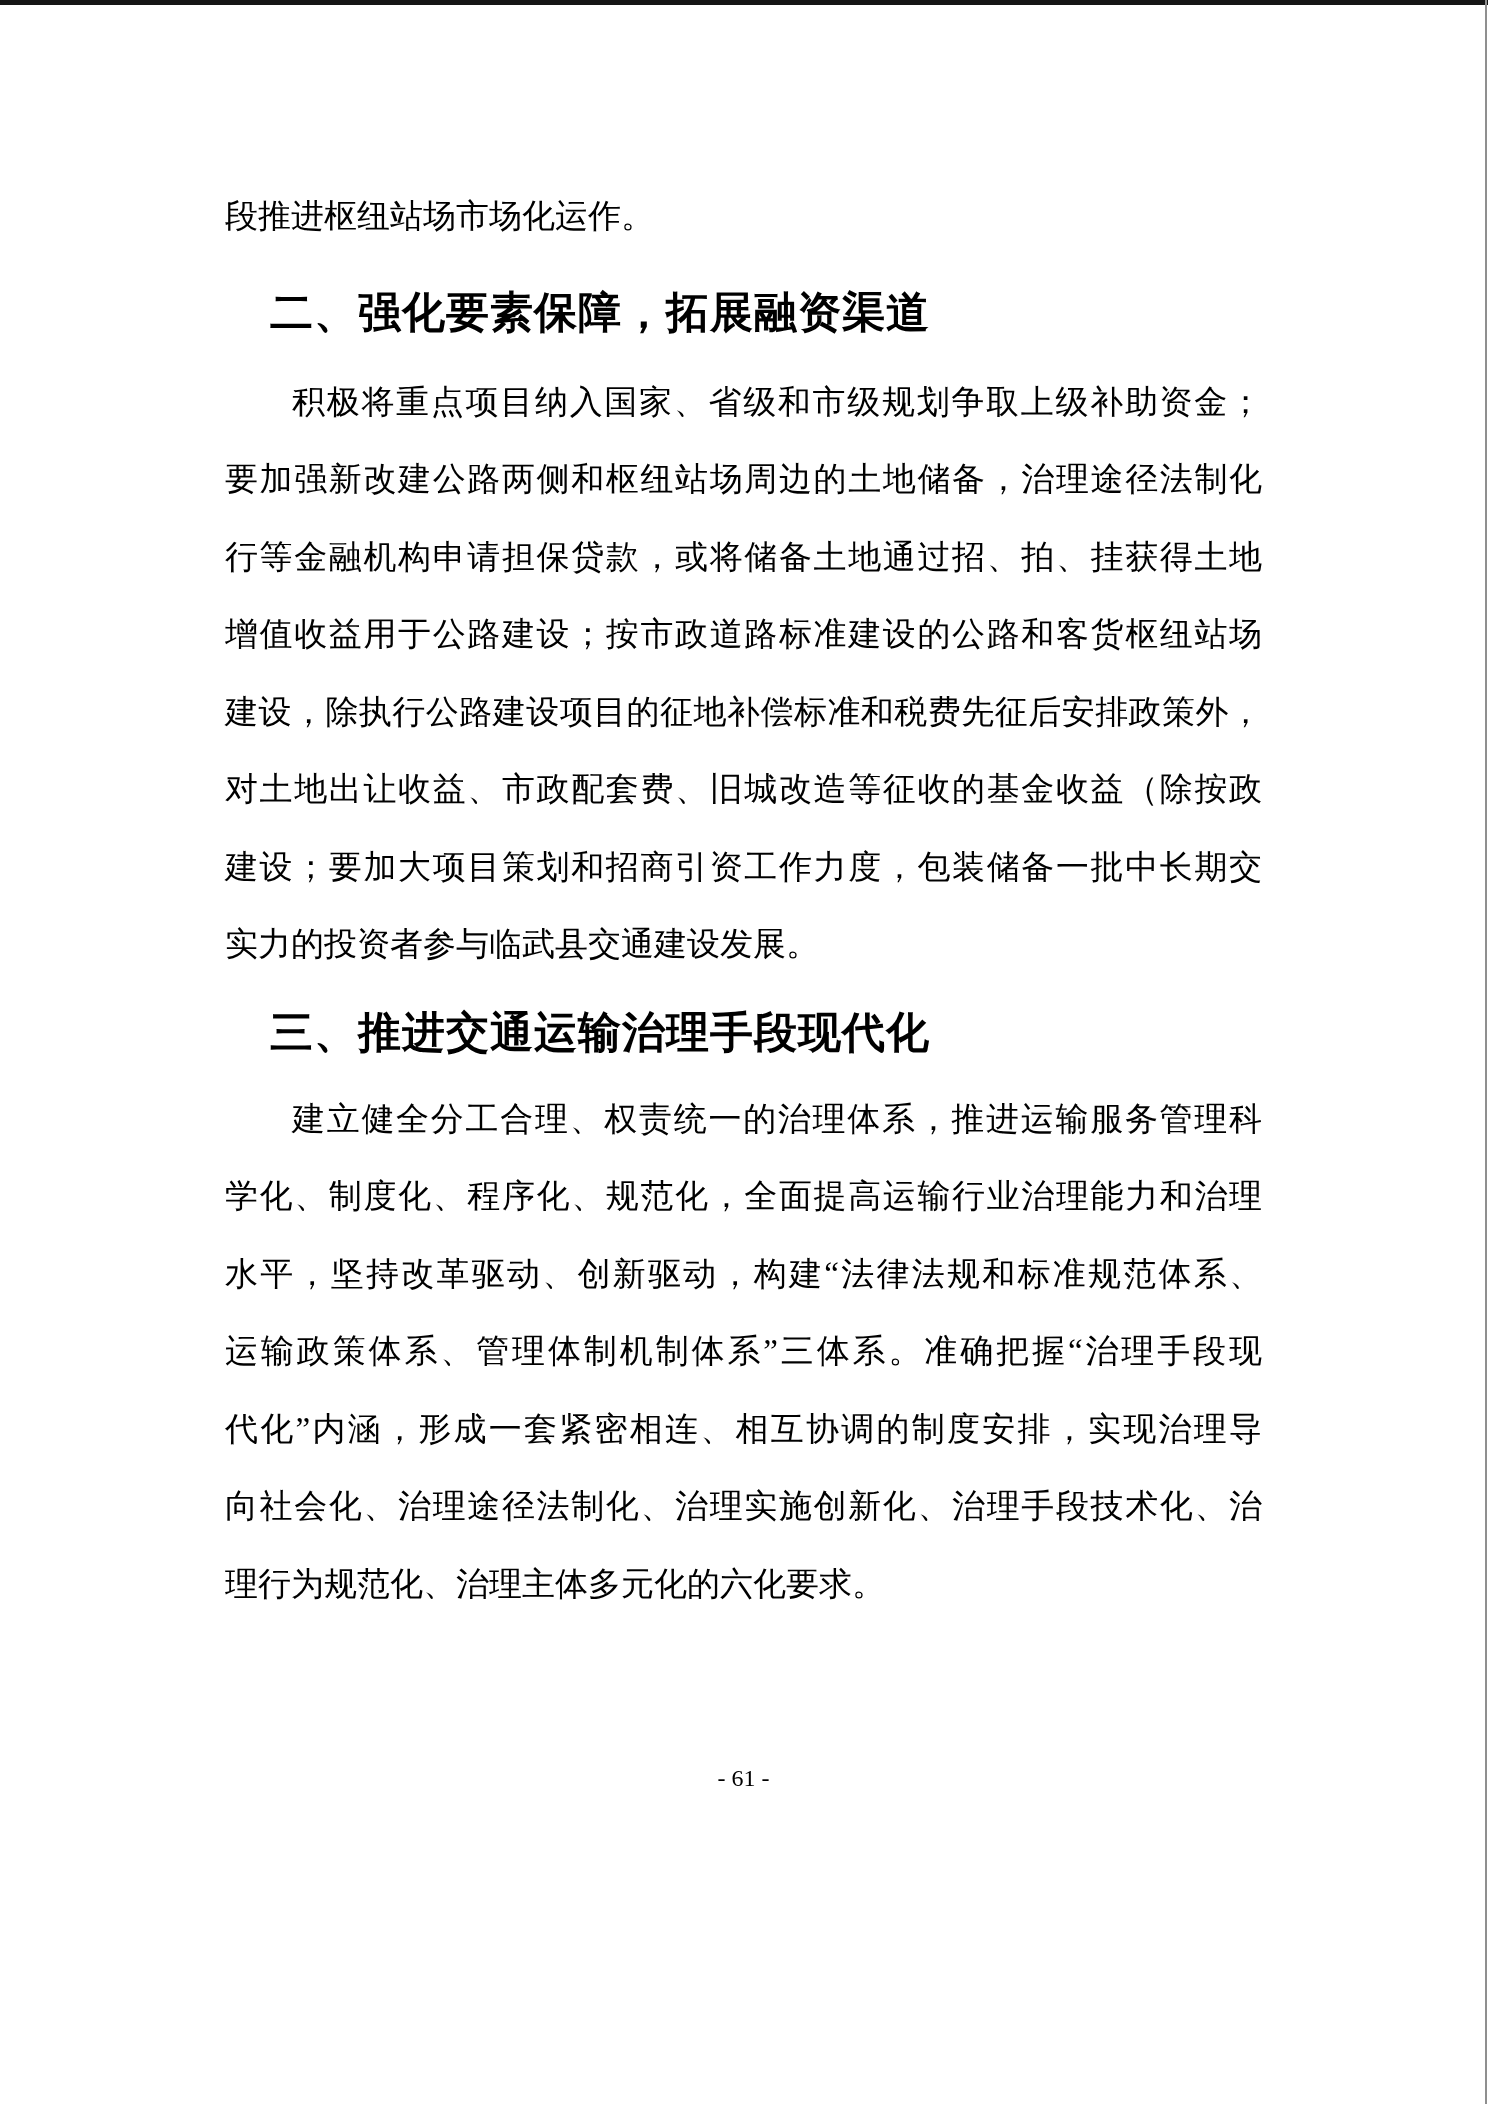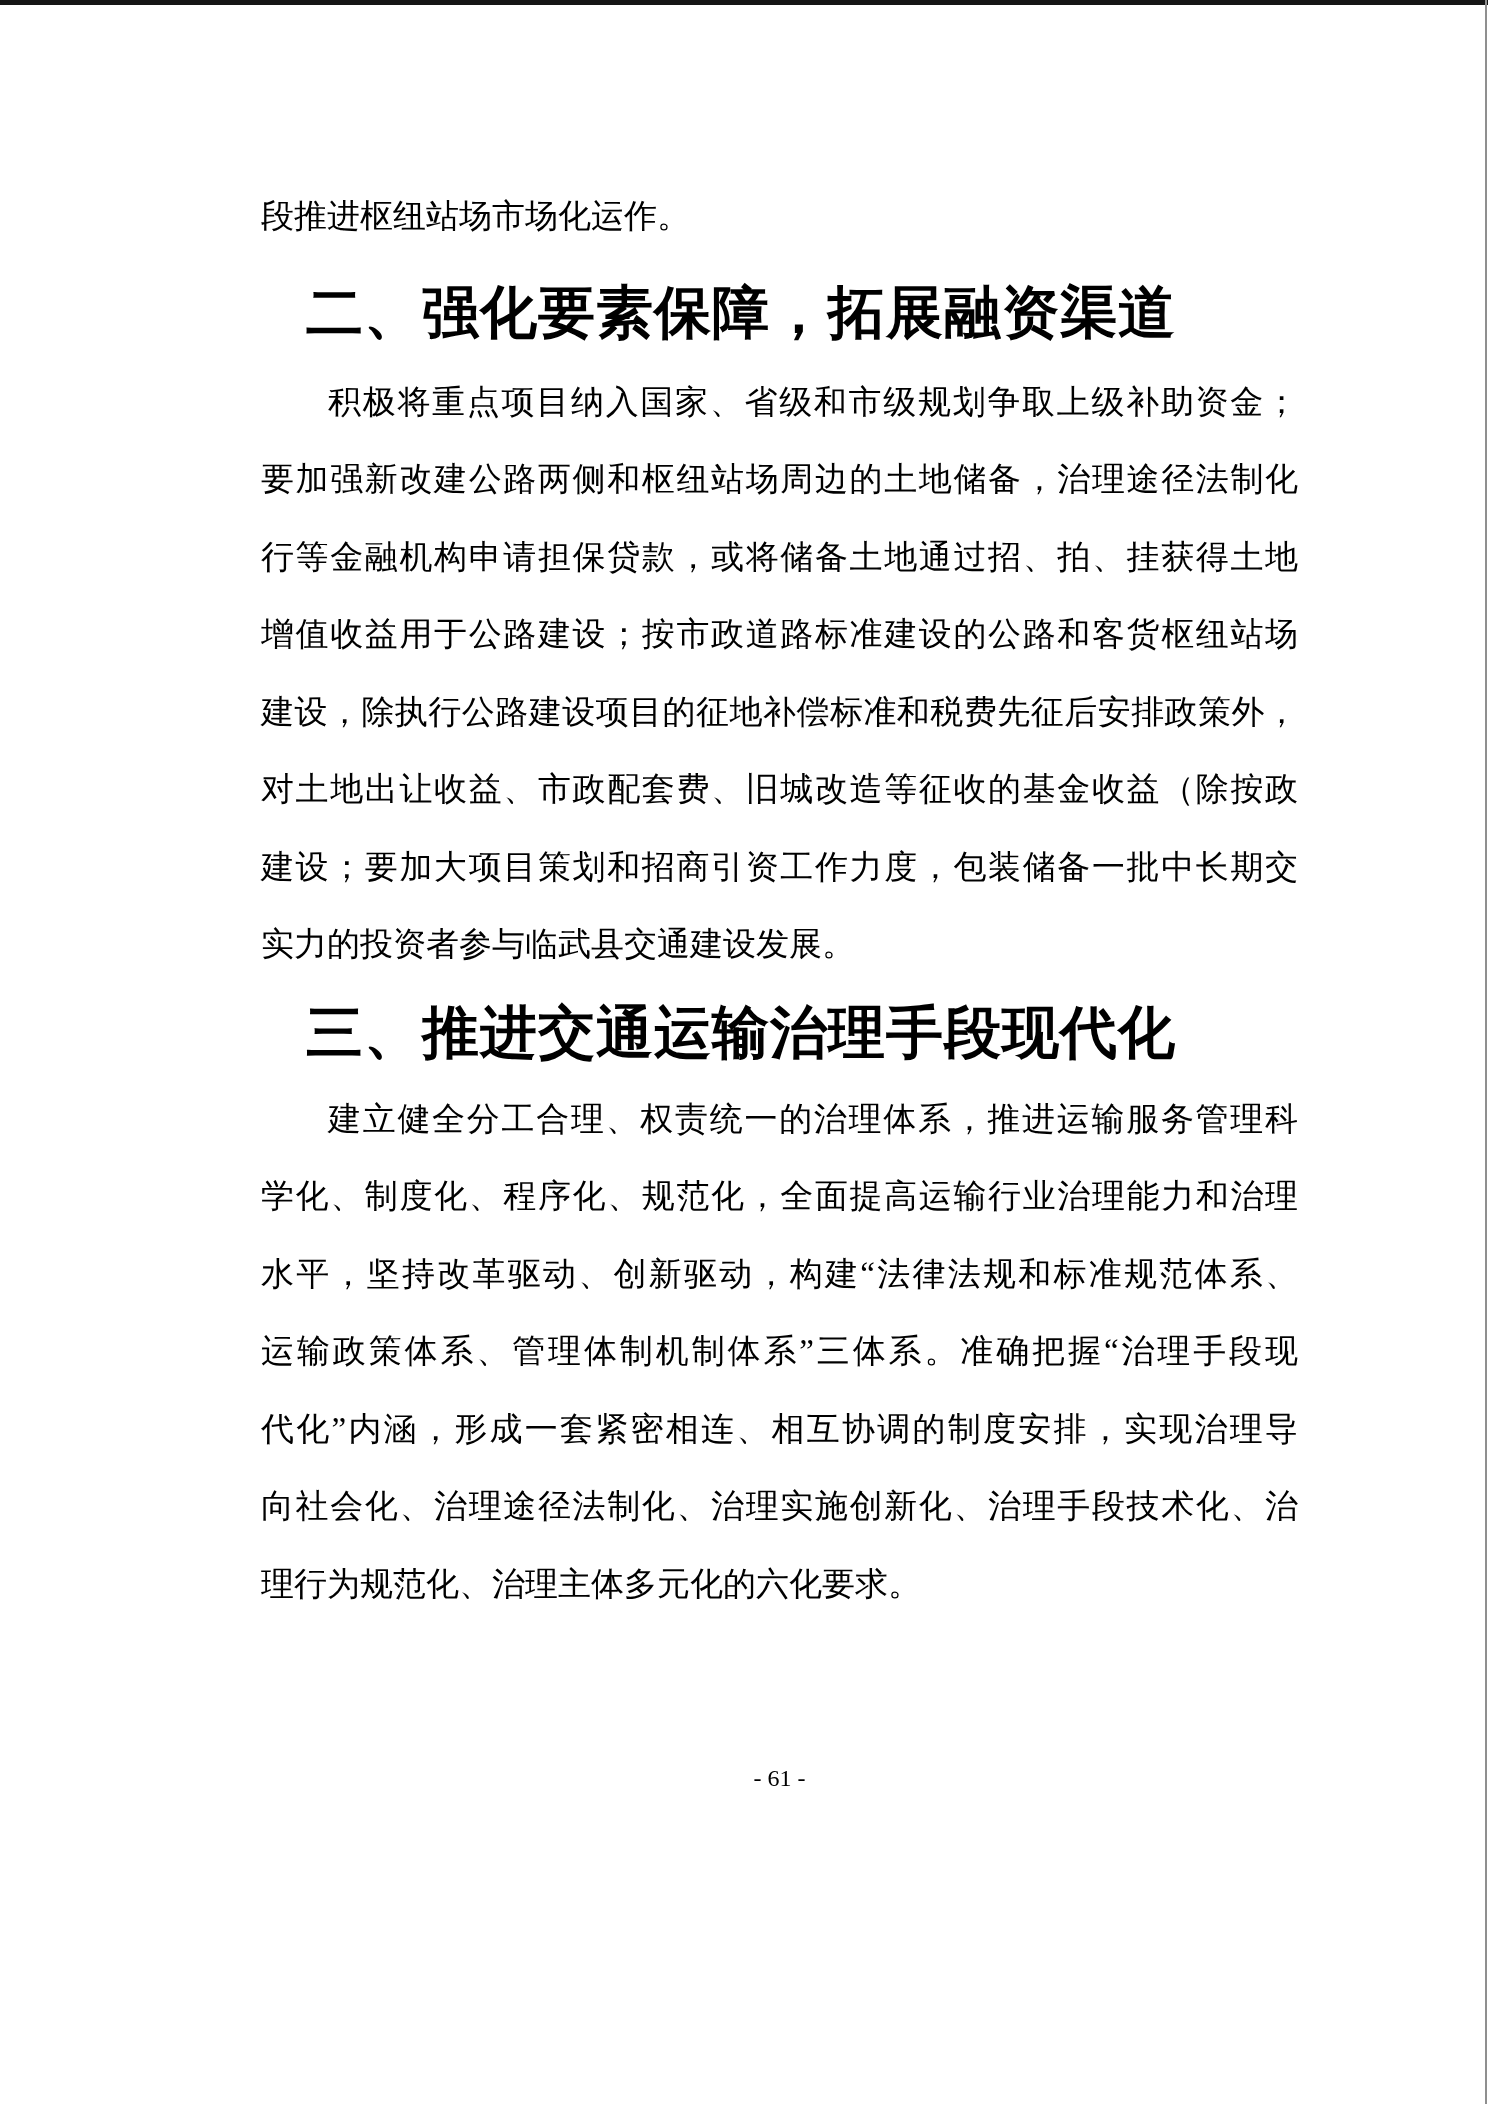--- a/index.html
+++ b/index.html
@@ -22,42 +22,41 @@
     position: absolute;
     top: 0; right: 1px;
     width: 2px; height: 2104px;
     background: #8f8f8f;
   }
   .doc {
     position: absolute;
     left: 225px;
     top: 0;
     width: 1037px;
-    margin-left: 36px;
   }
   .tline {
     font-size: 33px;
     line-height: 77.5px;
     letter-spacing: 0;
     text-align: justify;
     text-align-last: justify;
     text-justify: inter-character;
   }
   .tline.para-end {
     text-align: left;
     text-align-last: left;
   }
   .tline.para-first {
     text-indent: 67px;
   }
   .intro-line { margin-top: 178px; }
   .heading {
     font-family: "Liberation Sans", "DejaVu Sans", sans-serif;
     font-weight: bold;
-    font-size: 57px;
+    font-size: 43px;
     line-height: 62px;
     margin-left: 45px;
     text-align: left;
     text-align-last: left;
     letter-spacing: 1px;
   }
   .heading-1 { margin-top: 25px; }
   .heading-2 { margin-top: 17px; }
   .p1-first { margin-top: 21px; }
   .p2-first { margin-top: 18px; }

